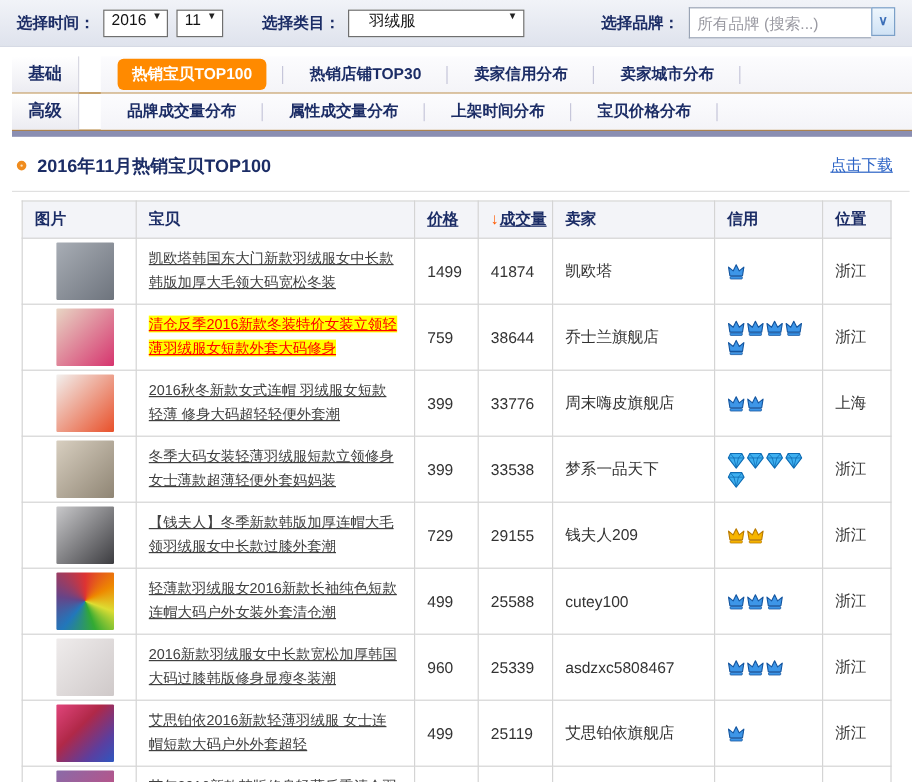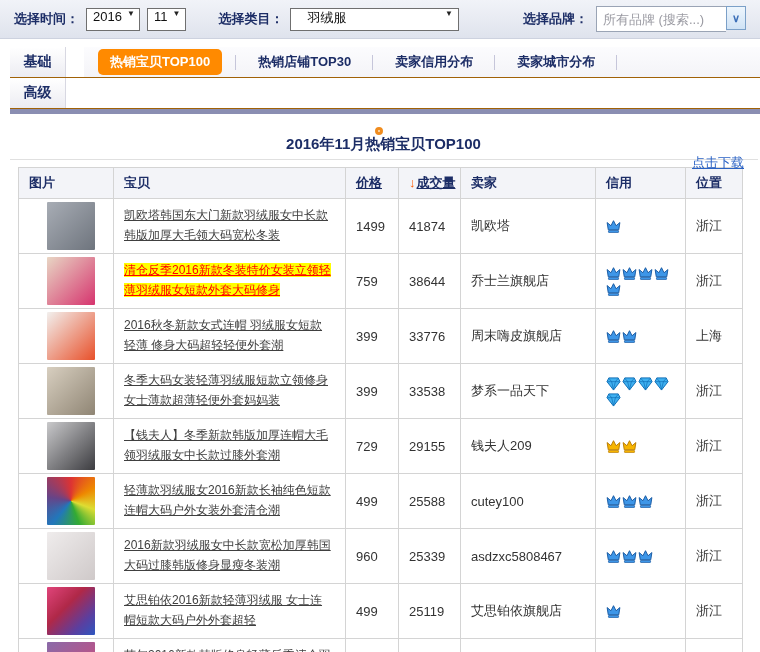--- a/index.html
+++ b/index.html
@@ -10,21 +10,21 @@
   
   .filter-bar { height:39px; display:flex; align-items:center; padding:0 14px;
     background:linear-gradient(#f1f3f8,#dfe3ed); border-bottom:1px solid #cdd2df; }
   .flabel { font-weight:bold; color:#1c2d66; font-size:13px; white-space:nowrap; }
   .fselect { display:flex; align-items:flex-start; justify-content:space-between; background:#fff;
     border:1px solid #6f6f6f; height:23px; padding:0 5px 0 6px; font-size:13px; color:#111; margin-left:7px; cursor:pointer; }
   .w-year { width:54px; } .w-month { width:42px; } .w-cat { width:205px;padding-left:16px; }
   .caret { font-size:8px; color:#222; margin-left:5px; }
   .ml { margin-left:32px; } .ml2 { margin-left:64px; }
   .brand-combo { display:flex; margin-left:8px; }
-  .brand-input { width:130px; height:24px; border:1px solid #9aa4b5; border-right:none;
+  .brand-input { width:152px; height:24px; border:1px solid #9aa4b5; border-right:none;
     padding:12px 6px; font-size:13px; color:#555; background:#fff; font-family:inherit; outline:none; }
   .brand-input::placeholder { color:#9a9aa2; }
   .brand-drop { width:20px; height:24px; border:1px solid #7ba0c8; cursor:pointer;
     background:linear-gradient(#eef6fd,#cfe2f5); display:flex; align-items:center; justify-content:center; padding:0; }
   .bchev { color:#3c6fb8; font-size:11px; font-weight:bold; line-height:1; }
 
   
   .tabblock { margin:8px 0 0 10px; }
   .tabrow { display:flex; height:31px; border-bottom:1px solid #a16207;gap:18px; }
   .tablabel { width:56px; display:flex; align-items:center; justify-content:center;
@@ -32,21 +32,21 @@
     background:linear-gradient(#ffffff,#ececf2); border-right:1px solid #d8d8e2; }
   .tabs { display:flex; align-items:center; flex:1; background:linear-gradient(#fcfcfe,#f4f4f8); }
   .tab { display:flex; align-items:center; height:100%; padding:0 22px; font-weight:bold;
     color:#1c2d66; font-size:13px; position:relative; cursor:pointer; white-space:nowrap; }
   .tab::after { content:''; width:1px; height:15px; background:#c6c6da; position:absolute; right:0; top:8px; }
   .tab.active { padding:0 14px; }
   .tab.active .tab-pill { background:#ff8a00; color:#fff; padding:4px 12px; border-radius:5px; }
   .tabbar-underline { height:5px; background:#8a8eb2; }
 
   
-  .section-head { display:flex; align-items:center; margin:13px 16px 0 14px; height:22px;flex-direction:column; }
+  .section-head { display:flex; align-items:center; margin:13px 16px 0 14px; height:22px; }
   .bullet { width:8px; height:8px; border:3px solid #f08c1e; border-radius:50%; background:#fde3bd; flex:0 0 auto; }
   .stitle { margin-left:9px; font-size:15px; font-weight:bold; color:#1c2d66; }
   .shead-right { margin-left:auto; display:flex; align-items:center; font-size:13px; white-space:nowrap; }
   .scat { font-weight:bold; color:#1c2d66; }
   .sdl { color:#2a62c5; text-decoration:underline; margin-left:5px; cursor:pointer; }
   .hr { height:1px; background:#e0e0e0; margin:10px 2px 7px 10px; }
 
   
   table.datatable { margin-left:18px; width:724px; border-collapse:collapse; table-layout:fixed; }
   .datatable th, .datatable td { border:1px solid #d4d4d4; }
@@ -105,20 +105,34 @@
         <div class="tab">
           <span>卖家信用分布</span>
         </div>
         <div class="tab">
           <span>卖家城市分布</span>
         </div>
       </div>
     </div>
     <div class="tabrow">
       <div class="tablabel">高级</div>
+      <div class="tabs">
+        <div class="tab">
+          <span>品牌成交量分布</span>
+        </div>
+        <div class="tab">
+          <span>属性成交量分布</span>
+        </div>
+        <div class="tab">
+          <span>上架时间分布</span>
+        </div>
+        <div class="tab">
+          <span>宝贝价格分布</span>
+        </div>
+      </div>
     </div>
     <div class="tabbar-underline"></div>
   </div>
 
   <div class="section-head">
     <span class="bullet"></span>
     <span class="stitle">2016年11月热销宝贝TOP100</span>
     <span class="shead-right">
       <a class="sdl">点击下载</a>
     </span>

